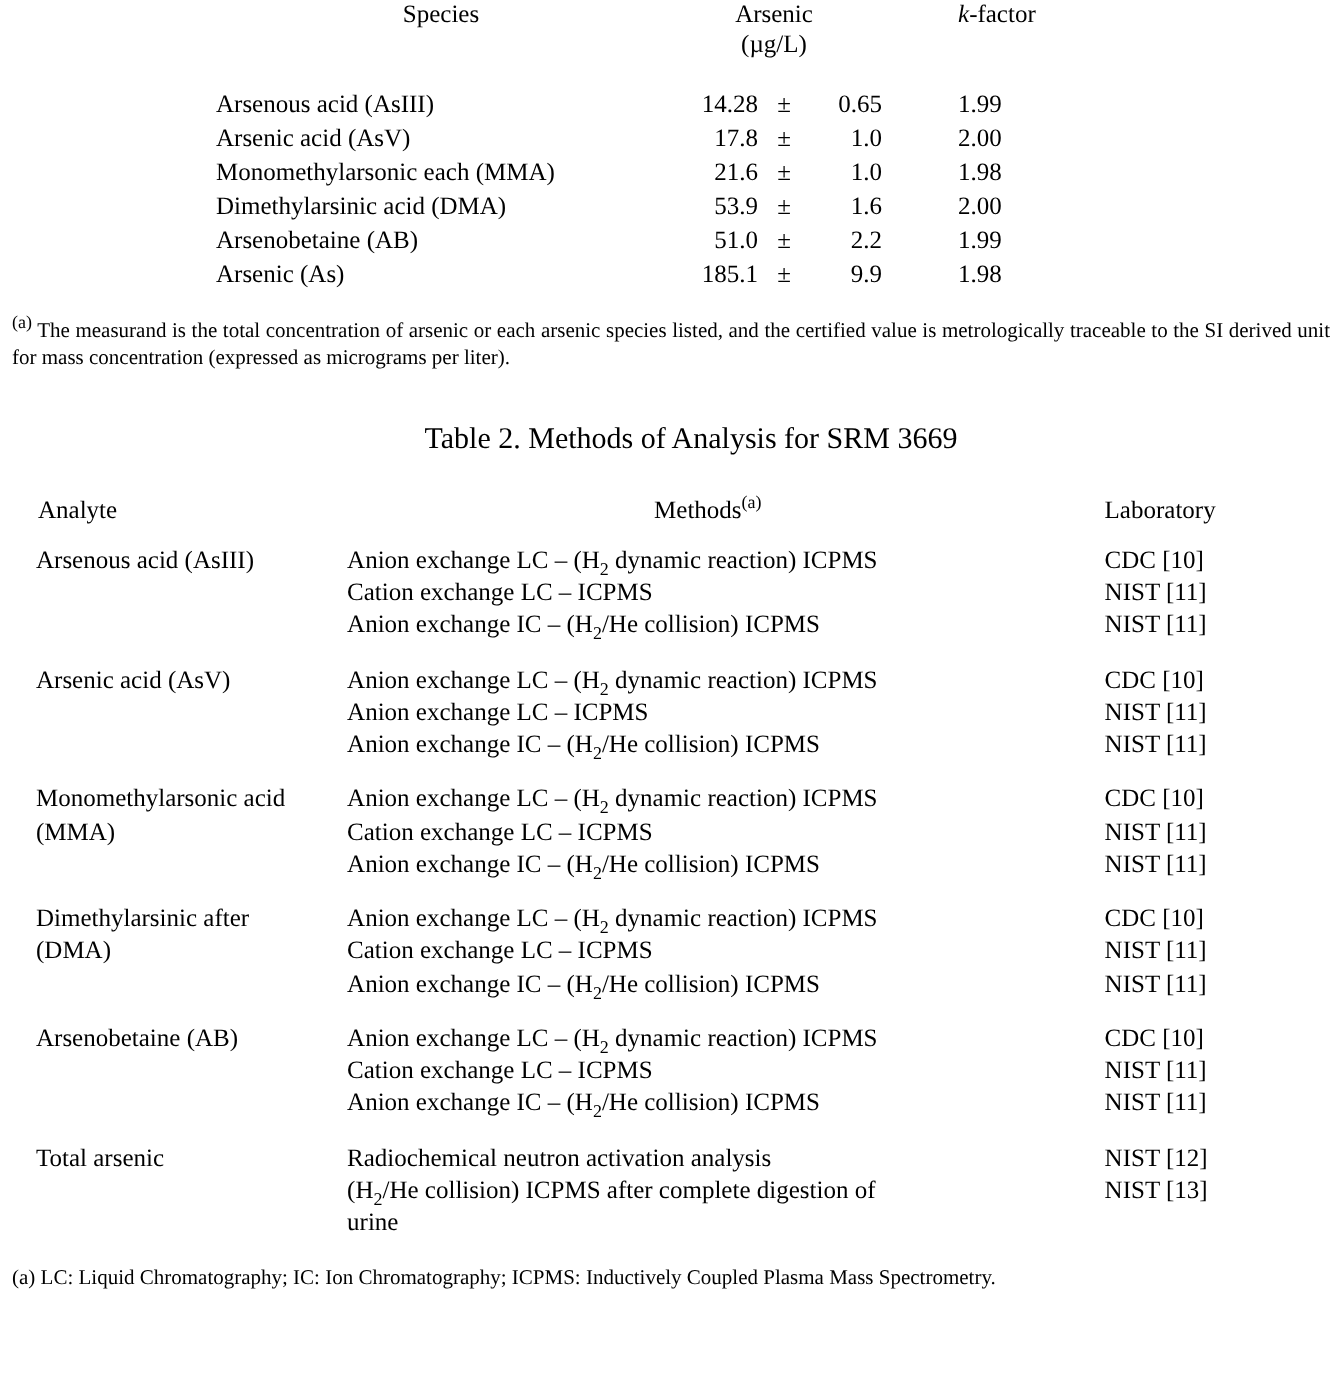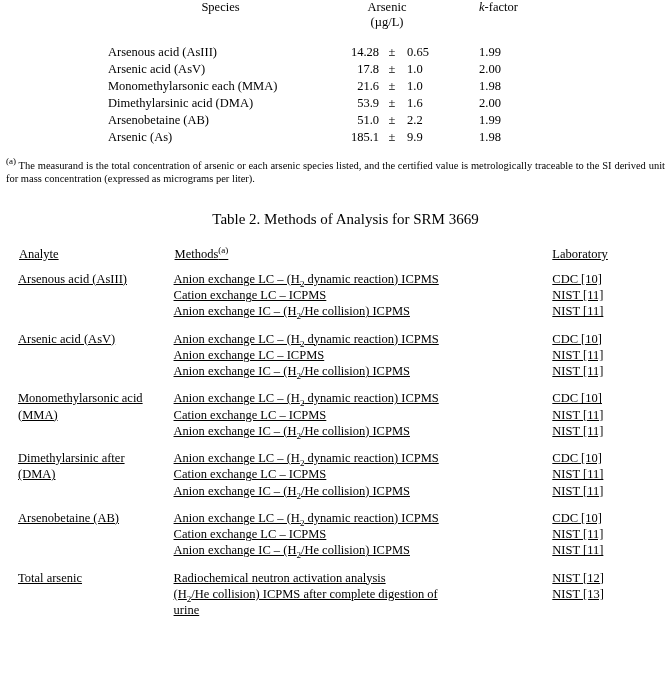--- a/index.html
+++ b/index.html
@@ -44,21 +44,21 @@
     vertical-align: top;
   }
   table.t1 td {
     padding: 1px 0;
     vertical-align: top;
     white-space: nowrap;
   }
   .t1 .c-species { width: 225px; }
   .t1 .c-val { width: 46px; text-align: right; }
   .t1 .c-pm { width: 26px; text-align: center; }
-  .t1 .c-unc { width: 34px; text-align: left; padding-left: 2px;}
+  .t1 .c-unc { width: 34px; text-align: right; padding-left: 2px;}
   .t1 .c-k { width: 96px; text-align: left; padding-left: 38px; }
   .t1 .h-arsenic { text-align: center; width: 106px; }
   .t1 .h-k { text-align: left; padding-left: 38px; }
   .t1 .units { display: block; text-align: center; }
   .t1 .hrow-gap td { height: 10px; }
 
   .footnote {
     font-size: 10.5px;
     margin: 10px 6px 0 6px;
     line-height: 1.25;
@@ -72,29 +72,28 @@
     font-size: 15px;
     margin-top: 26px;
     margin-bottom: 18px;
     padding-left: 20px;
   }
   table.t2 {
     border-collapse: collapse;
     font-size: 12.5px;
     margin-left: 18px;
     width: 636px;
-    text-decoration: underline;
   }
   table.t2 th {
     font-weight: normal;
     padding-bottom: 9px;
     vertical-align: top;
   }
   table.t2 .th-analyte { text-align: left; width: 160px; }
-  table.t2 .th-methods { text-align: left; width: 370px; }
+  table.t2 .th-methods { text-align: center; width: 370px; }
   table.t2 .th-lab { text-align: left; width: 106px; padding-left: 18px; }
 
   table.t2 td {
     vertical-align: top;
     padding: 0;
     line-height: 1.30;
   }
   table.t2 td.analyte { width: 160px; padding-top: 0; }
   table.t2 td.methods { width: 370px; }
   table.t2 td.lab { width: 106px; padding-left: 18px; white-space: nowrap; }
@@ -292,14 +291,18 @@
         </td>
         <td class="lab">
           <div>NIST [12]</div>
           <div>NIST [13]</div>
           <div></div>
         </td>
       </tr>
     </tbody>
   </table>
 
+  <div class="footnote2">
+    <span class="fn-mark">(a)</span>
+    <span>LC:  Liquid Chromatography; IC:  Ion Chromatography; ICPMS:  Inductively Coupled Plasma Mass Spectrometry.</span>
+  </div>
 
 </div>
 
 </body></html>

